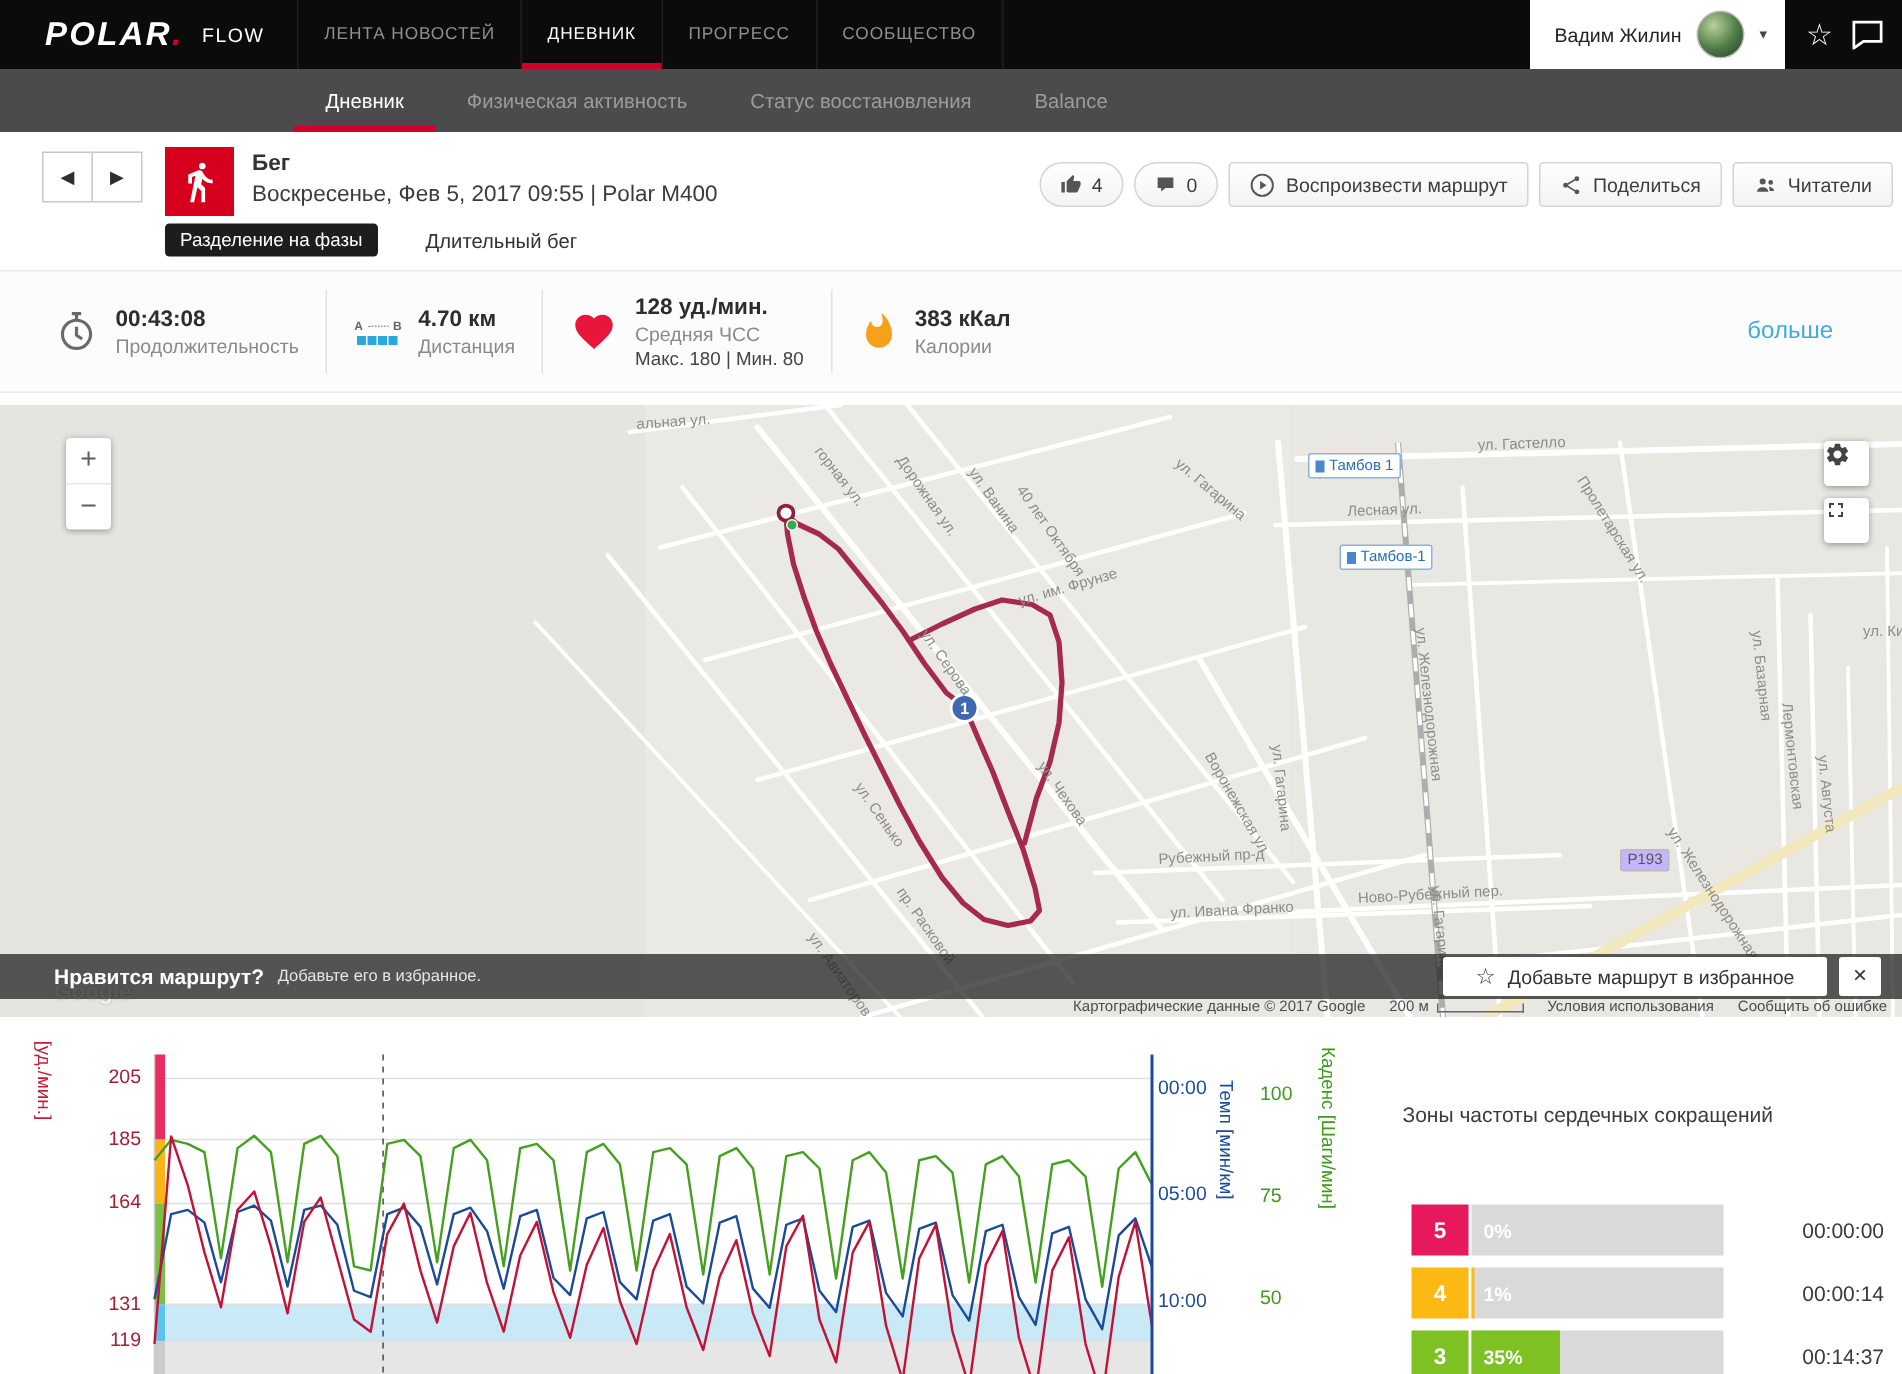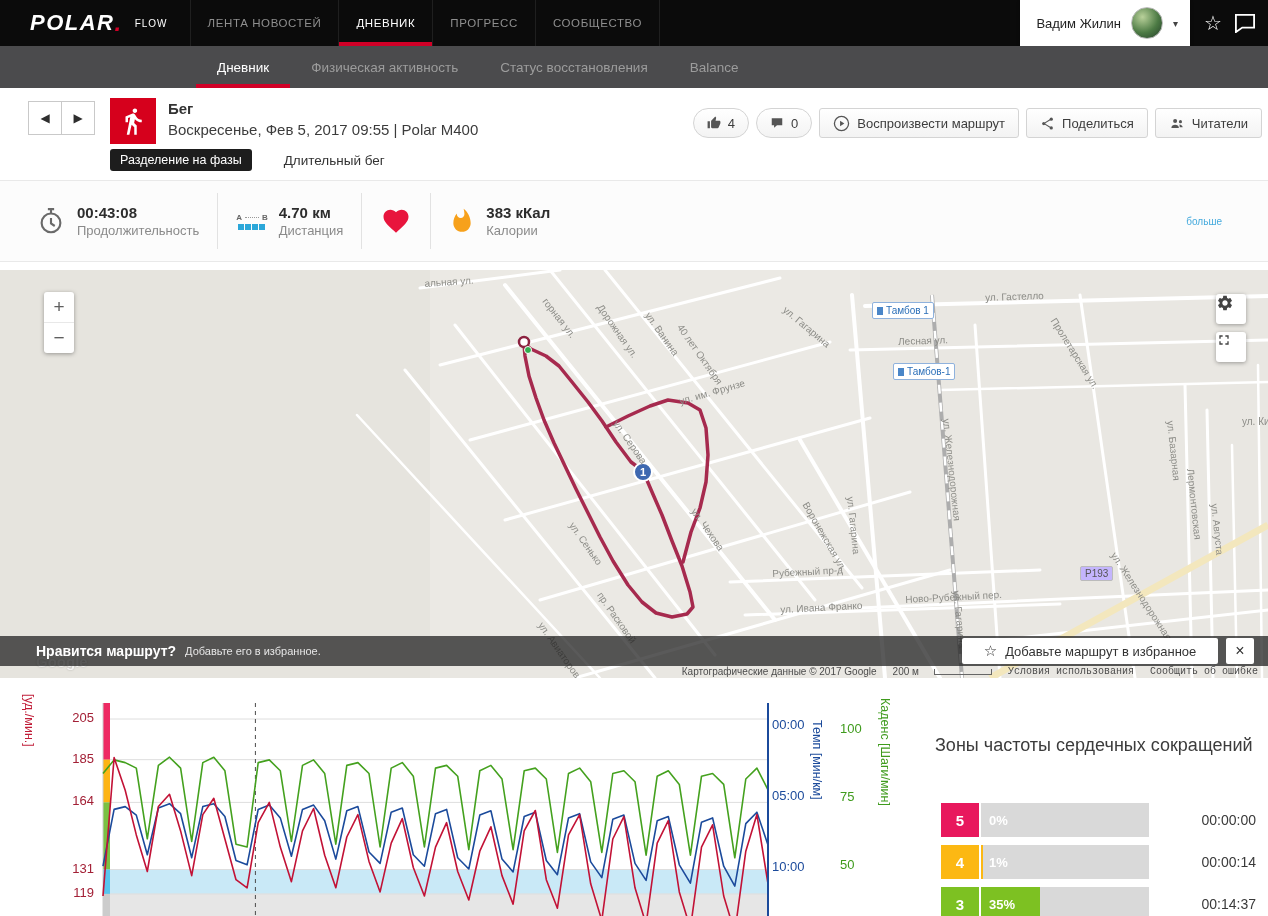--- a/index.html
+++ b/index.html
@@ -3,21 +3,21 @@
 <meta charset="utf-8">
 <style>
   html,body{margin:0;padding:0;background:#fff;}
   #app{position:relative;width:1268px;height:916px;background:#fff;overflow:hidden;
        font-family:"Liberation Sans",sans-serif;color:#333;}
   
   .topnav{position:absolute;top:0;left:0;right:0;height:46px;background:#0b0b0b;display:flex;align-items:stretch;}
   .logo{margin-left:30px;display:flex;align-items:center;font-style:italic;font-weight:bold;
         font-size:22px;color:#fff;letter-spacing:1.5px;cursor:pointer;}
   .logo .dot{color:#d10027;font-size:24px;}
-  .flow{margin-left:12px;display:flex;align-items:center;color:#fff;font-size:10px;letter-spacing:1px;}
+  .flow{margin-left:12px;display:flex;align-items:center;color:#fff;font-size:13px;letter-spacing:1px;}
   .nav-items{margin-left:22px;display:flex;align-items:stretch;}
   .nav-item{display:flex;align-items:center;padding:0 17px;color:#8f8f8f;font-size:11.5px;
             letter-spacing:.6px;border-left:1px solid #1f1f1f;cursor:pointer;text-decoration:none;}
   .nav-item:last-child{border-right:1px solid #1f1f1f;}
   .nav-item.active{color:#fff;box-shadow:inset 0 -4px 0 #d10027;}
   .user-box{position:absolute;right:78px;top:0;height:46px;background:#fff;display:flex;align-items:center;
             gap:10px;padding:0 12px 0 16px;box-shadow:0 1px 3px rgba(0,0,0,.4);cursor:pointer;}
   .user-name{font-size:13px;color:#222;}
   .avatar{width:30px;height:30px;border-radius:50%;border:1px solid #bbb;
           background:radial-gradient(circle at 35% 30%, #b9d19a, #4c7a44 55%, #233c28);}
@@ -49,21 +49,21 @@
   
   .stats{position:absolute;top:180px;left:0;right:0;height:80px;background:#fcfcfc;
          border-top:1px solid #e9e9e9;border-bottom:1px solid #e9e9e9;display:flex;align-items:center;}
   .stat{display:flex;align-items:center;gap:11px;padding:0 18px;height:56px;}
   .stat.bordered{border-left:1px solid #e2e2e2;}
   .stat-val{font-size:15px;font-weight:bold;color:#2d2d2d;}
   .stat-lab{font-size:13px;color:#8a8a8a;margin-top:2px;}
   .stat-minmax{font-size:12.5px;color:#454545;margin-top:2px;}
   .benefit-box{margin-left:14px;width:150px;border:1px solid #d9d9d9;background:#fff;text-align:center;
                font-size:13.5px;color:#3a3a3a;padding:9px 8px;line-height:1.5;}
-  .more-link{color:#45aadd;font-size:10px;margin-left:auto;margin-right:46px;cursor:pointer;text-decoration:none;}
+  .more-link{color:#45aadd;font-size:16px;margin-left:auto;margin-right:46px;cursor:pointer;text-decoration:none;}
   .dist-icon{display:flex;flex-direction:column;align-items:center;gap:2px;}
   .ab-row{display:flex;align-items:center;gap:3px;font-size:8px;color:#666;font-weight:bold;}
   .ab-dots{width:14px;border-top:1px dotted #999;}
   .ruler{display:flex;gap:1px;}
   .ruler i{width:6px;height:6px;background:#2ba7d9;display:block;}
   
   .map{position:absolute;top:270px;left:0;width:1268px;height:408px;background:#e9e7e2;overflow:hidden;cursor:grab;}
   .map svg{position:absolute;left:0;top:0;}
   #map-labels{position:absolute;left:0;top:0;right:0;bottom:0;pointer-events:none;}
   .street-label{position:absolute;font-size:10px;color:#8d8d88;white-space:nowrap;transform-origin:0 0;}
@@ -84,39 +84,39 @@
                display:flex;align-items:center;color:#fff;z-index:3;}
   .overlay-bold{margin-left:36px;font-weight:bold;font-size:14px;}
   .overlay-rest{margin-left:9px;font-size:11px;color:#e6e6e6;}
   .fav-btn{position:absolute;right:50px;top:2px;height:26px;width:256px;background:#fff;border:none;border-radius:2px;
            display:flex;align-items:center;justify-content:center;gap:8px;font-size:13px;color:#333;cursor:pointer;}
   .star-sm{font-size:15px;color:#333;}
   .close-btn{position:absolute;right:14px;top:2px;width:28px;height:26px;background:#fff;border:none;border-radius:2px;
              font-size:16px;color:#333;display:flex;align-items:center;justify-content:center;cursor:pointer;}
   .map-attrib{position:absolute;left:0;right:0;bottom:0;height:13px;display:flex;align-items:center;z-index:4;
               justify-content:flex-end;gap:16px;font-size:10px;color:#4c4c4c;padding-right:10px;}
-  .scale{display:flex;align-items:center;gap:15px;}
+  .scale{display:flex;align-items:center;gap:5px;}
   .scale-bar{width:56px;height:5px;border:1px solid #666;border-top:none;display:inline-block;}
-  .attrib-link{color:#4c4c4c;text-decoration:none;cursor:pointer;font-family:Liberation Mono, monospace;}
+  .attrib-link{color:#4c4c4c;text-decoration:none;cursor:pointer;}
   
   .chart-sec{position:absolute;top:690px;left:0;width:935px;height:226px;background:#fff;overflow:hidden;}
   .vlab{position:absolute;writing-mode:vertical-rl;font-size:12.5px;white-space:nowrap;}
   .hrlab{left:22px;top:-85px;color:#c01d38;}
   .pacelab{left:810px;top:30px;color:#1b4a9b;}
   .cadlab{left:878px;top:8px;color:#3f9b1d;}
   .tick{position:absolute;font-size:13px;}
   .tick-hr{color:#a32036;text-align:right;}
   .tick-pace{color:#1b4a9b;margin-top:16px;}
   .tick-cad{color:#3f9b1d;}
   .icon-btn{position:absolute;cursor:pointer;background:transparent;border:none;}
   .chart-gear{left:1236px;top:706px;}
   .chart-fs{left:1237px;top:748px;}
   
   .zones{position:absolute;left:935px;top:690px;width:333px;height:226px;background:#fff;}
-  .zones-title{margin:44px 14px 0 0;font-size:18px;font-weight:normal;color:#3c3c3c;line-height:1.32;}
+  .zones-title{margin:44px 14px 0 0;font-size:14px;font-weight:normal;color:#3c3c3c;line-height:1.32;}
   #zone-rows{position:absolute;left:6px;top:113px;right:12px;}
   .zone-row{display:flex;align-items:center;height:34px;margin-bottom:8px;}
   .zone-num{width:38px;height:34px;color:#fff;font-weight:bold;font-size:15px;
             display:flex;align-items:center;justify-content:center;}
   .zone-track{flex:0 0 168px;height:34px;background:#d9d9d9;margin-left:2px;position:relative;}
   .zone-fill{position:absolute;left:0;top:0;bottom:0;}
   .zone-pct{position:absolute;left:8px;top:0;height:34px;display:flex;align-items:center;
             color:#fff;font-size:13px;font-weight:bold;}
   .zone-time{margin-left:auto;font-size:14px;color:#3a3a3a;}
 </style>
@@ -241,20 +241,25 @@
       </div>
       <div>
           <div class="stat-val">4.70 км</div>
            <div class="stat-lab">Дистанция</div>
         </div>
     </div>
     <div class="stat bordered">
       <svg width="32" height="30" viewBox="0 0 24 24" fill="#e8153d">
           <path d="M12 21.35l-1.45-1.32C5.4 15.36 2 12.28 2 8.5 2 5.42 4.42 3 7.5 3c1.74 0 3.41.81 4.5 2.09C13.09 3.81 14.76 3 16.5 3 19.58 3 22 5.42 22 8.5c0 3.78-3.4 6.86-8.55 11.54L12 21.35z"></path>
         </svg>
+      <div>
+          <div class="stat-val">128 уд./мин.</div>
+           <div class="stat-lab">Средняя ЧСС</div>
+           <div class="stat-minmax">Макс. 180  |  Мин. 80</div>
+        </div>
     </div>
     <div class="stat bordered">
       <svg width="26" height="28" viewBox="0 0 24 24" fill="#f7a11b">
           <path d="M13.5.67s.74 2.65.74 4.8c0 2.06-1.35 3.73-3.41 3.73-2.07 0-3.63-1.67-3.63-3.73l.03-.36C5.21 7.51 4 10.62 4 14c0 4.42 3.58 8 8 8s8-3.58 8-8C20 8.61 17.41 3.8 13.5.67z"></path>
         </svg>
       <div>
           <div class="stat-val">383 кКал</div>
            <div class="stat-lab">Калории</div>
         </div>
     </div>

